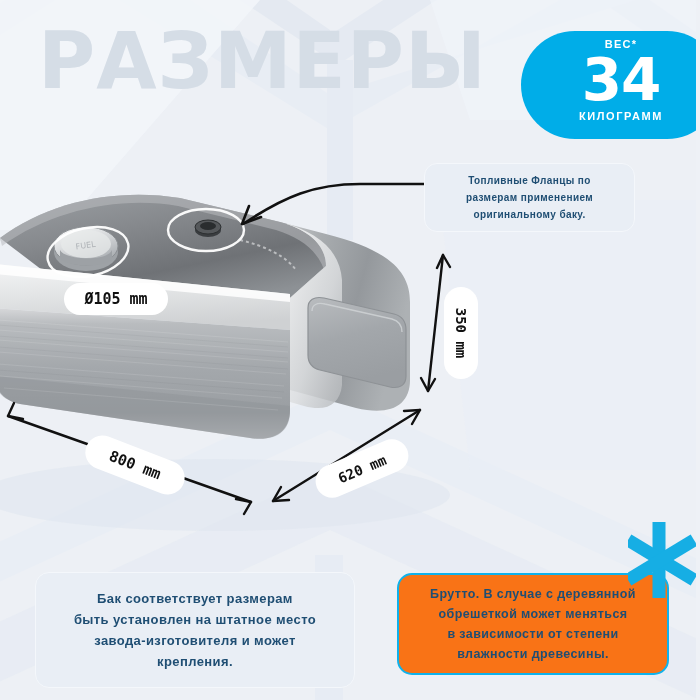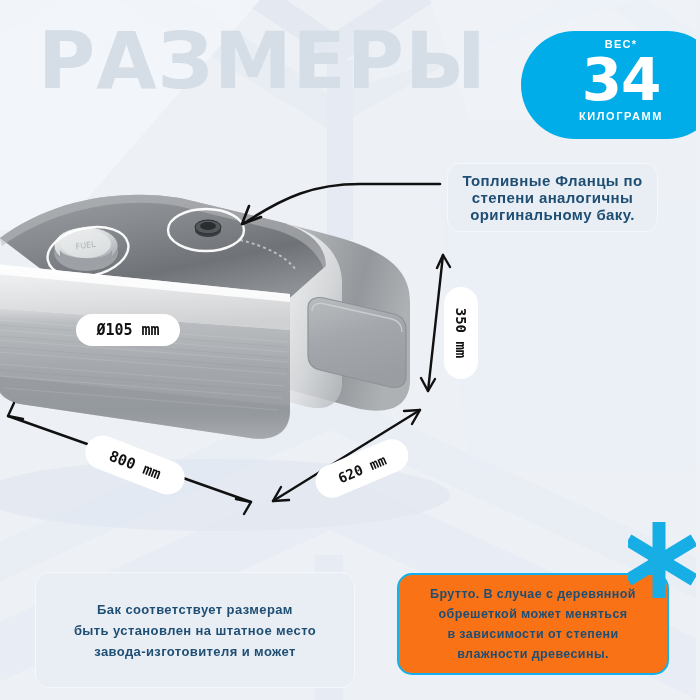--- a/index.html
+++ b/index.html
@@ -56,22 +56,22 @@
     border:1px solid #f4f7fb;
     border-radius:14px;
     color:#1f4e73;
     text-align:center;
     font-weight:bold;
     letter-spacing:0.4px;
     display:flex;align-items:center;justify-content:center;
   }
   .callout span{display:block;}
   .callout-top{
-    left:447px;top:163px;width:211px;height:69px;
-    font-size:15px;line-height:17px;
+    left:424px;top:163px;width:211px;height:69px;
+    font-size:10px;line-height:17px;
     border-radius:13px;
   }
   .callout-bl{
     left:35px;top:572px;width:320px;height:116px;
     font-size:13px;line-height:21px;
   }
   .callout-br{
     left:397px;top:573px;width:272px;height:102px;
     border:2px solid #0fb2ec;
     background:#f97316;
@@ -80,21 +80,21 @@
   }
 
   
   .pill{
     position:absolute;background:#ffffff;border-radius:18px;
     color:#111;font-weight:bold;
     font-family:"DejaVu Sans Mono", monospace;
     display:flex;align-items:center;justify-content:center;
     box-sizing:border-box;white-space:nowrap;
   }
-  .pill-dia{left:76px;top:283px;width:104px;height:32px;font-size:15px;margin-top:31px;}
+  .pill-dia{left:64px;top:283px;width:104px;height:32px;font-size:15px;}
   .pill-800{left:83px;top:448px;width:104px;height:34px;font-size:15px;
             transform:rotate(21deg);}
   .pill-620{left:313px;top:452px;width:98px;height:33px;font-size:14px;
             transform:rotate(-23deg);}
   .pill-350{left:444px;top:287px;width:34px;height:92px;font-size:14px;}
   .pill-350 .vtxt{
     transform:rotate(90deg);white-space:nowrap;
   }
 
   
@@ -278,30 +278,31 @@
   <div class="pill pill-dia">Ø105 mm</div>
   <div class="pill pill-800">800 mm</div>
   <div class="pill pill-620">620 mm</div>
   <div class="pill pill-350">
     <span class="vtxt">350 mm</span>
   </div>
 
   <div class="callout callout-top">
     <div>
       <span>Топливные Фланцы по</span>
-      <span>степени аналогичны</span>
+      <span>размерам применением</span>
       <span>оригинальному баку.</span>
     </div>
   </div>
 
   <div class="callout callout-bl">
     <div>
       <span>Бак соответствует размерам</span>
       <span>быть установлен на штатное место</span>
       <span>завода-изготовителя и может</span>
+      <span>крепления.</span>
     </div>
   </div>
 
   <div class="callout callout-br">
     <div>
       <span>Брутто. В случае с деревянной</span>
       <span>обрешеткой может меняться</span>
       <span>в зависимости от степени</span>
       <span>влажности древесины.</span>
     </div>

